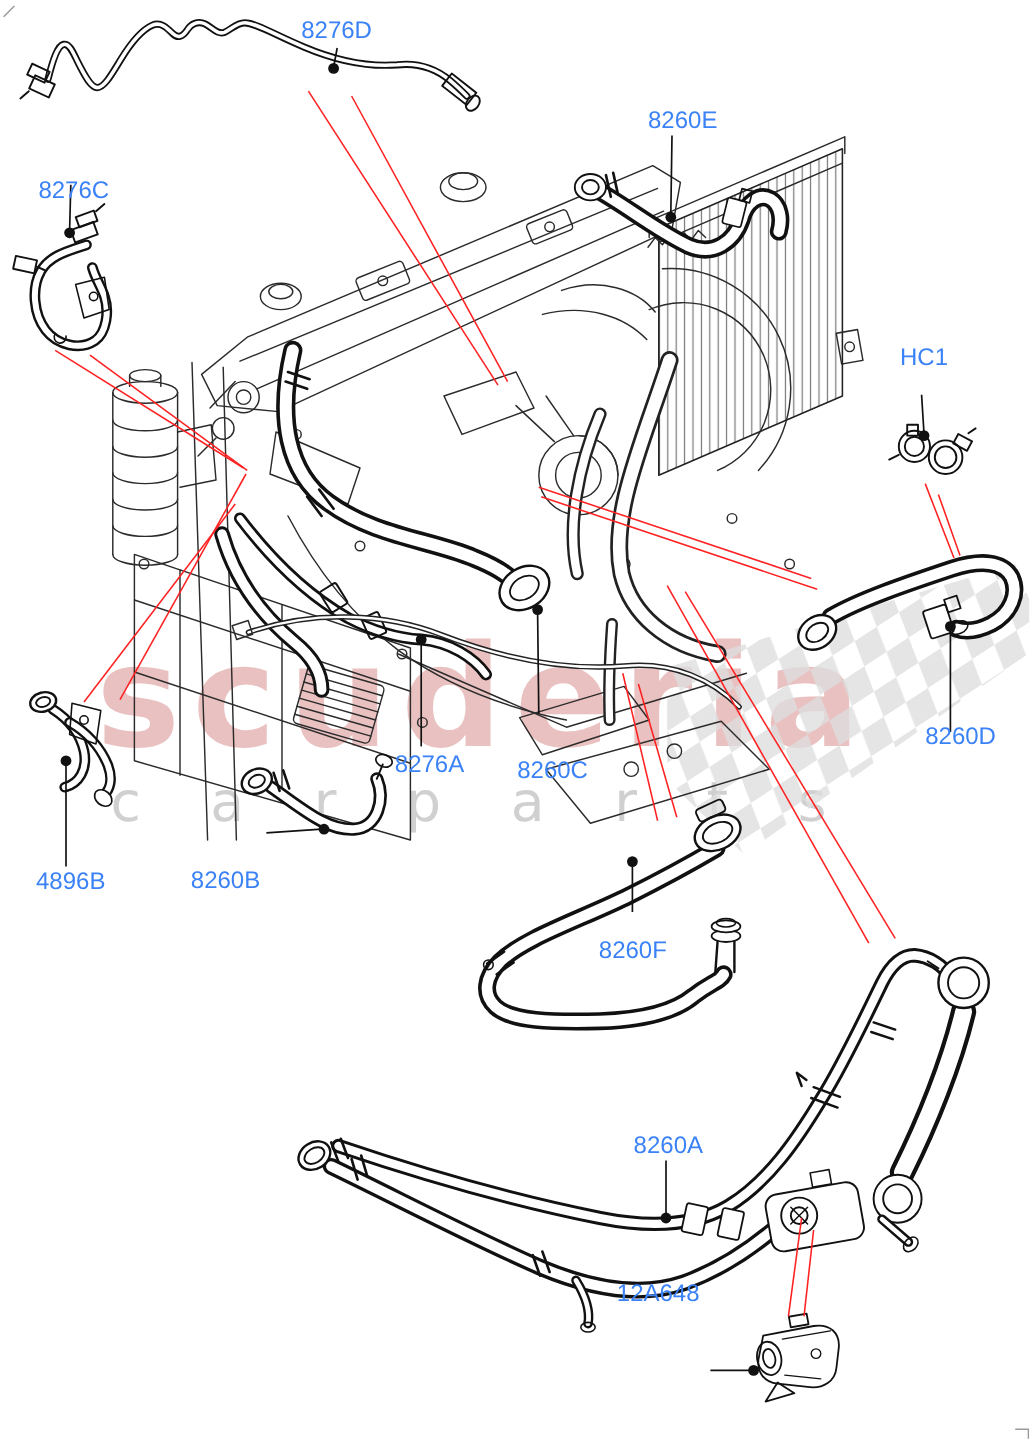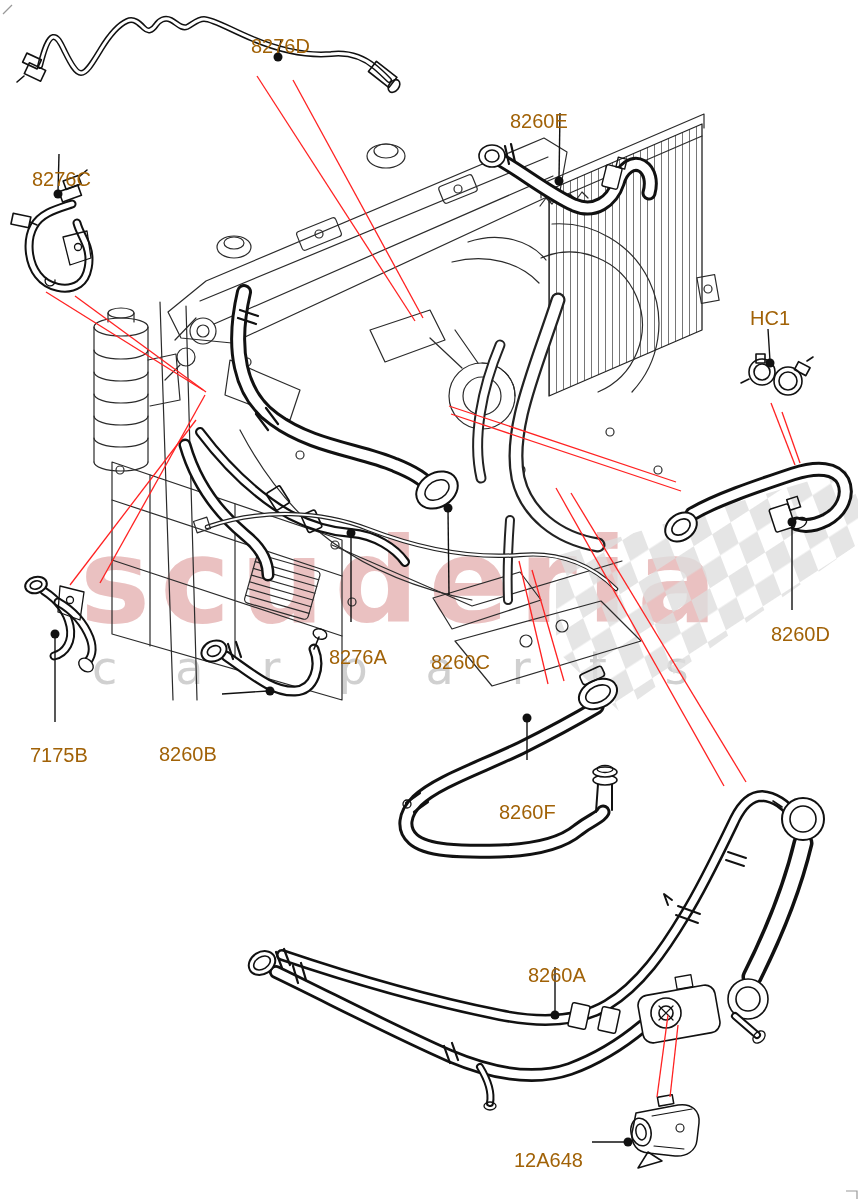--- a/index.html
+++ b/index.html
@@ -1,20 +1,20 @@
 <!DOCTYPE html>
 <html><head>
 <meta charset="utf-8">
 <style>
   html,body{margin:0;padding:0;background:#fff;}
   .stage{position:relative;width:858px;height:1200px;background:#ffffff;overflow:hidden;
          font-family:"Liberation Sans", sans-serif;}
   .stage svg{position:absolute;left:0;top:0;}
-  .lbl{position:absolute;color:#a16207;font-size:20px;line-height:21px;white-space:nowrap;
-       font-family:"Liberation Sans", sans-serif;cursor:pointer;margin-top:20px;}
+  .lbl{position:absolute;color:#3b82f6;font-size:20px;line-height:21px;white-space:nowrap;
+       font-family:"Liberation Sans", sans-serif;cursor:pointer;}
   .wm-brand{font-family:"DejaVu Sans", sans-serif;font-weight:bold;}
   .wm-sub{font-family:"DejaVu Sans", sans-serif;}
 </style>
 </head>
 <body>
 
 <div class="stage">
 
 <svg width="858" height="1200" viewBox="0 0 858 1200">
   <defs>
@@ -338,24 +338,24 @@
     <circle cx="555" cy="1015" r="4.5"></circle>
     <circle cx="628" cy="1142" r="4.5"></circle>
   </g>
 
   <path d="M846,1191 L857,1191 L857,1199" stroke="#999" fill="none" stroke-width="1.2"></path>
   <path d="M3,14 L12,5" stroke="#999" fill="none" stroke-width="1.2"></path>
 </svg>
 
 <div class="lbl" style="left:251px;top:16px">8276D</div>
 <div class="lbl" style="left:32px;top:149px">8276C</div>
-<div class="lbl" style="left:510px;top:91px">8260E</div>
+<div class="lbl" style="left:540px;top:91px">8260E</div>
 <div class="lbl" style="left:750px;top:288px">HC1</div>
 <div class="lbl" style="left:431px;top:632px">8260C</div>
 <div class="lbl" style="left:329px;top:627px">8276A</div>
 <div class="lbl" style="left:159px;top:724px">8260B</div>
-<div class="lbl" style="left:30px;top:725px">7175B</div>
+<div class="lbl" style="left:30px;top:725px">4896B</div>
 <div class="lbl" style="left:771px;top:604px">8260D</div>
 <div class="lbl" style="left:499px;top:782px">8260F</div>
 <div class="lbl" style="left:528px;top:945px">8260A</div>
-<div class="lbl" style="left:514px;top:1130px">12A648</div>
+<div class="lbl" style="left:514px;top:1068px">12A648</div>
 
 </div>
 
 </body></html>

